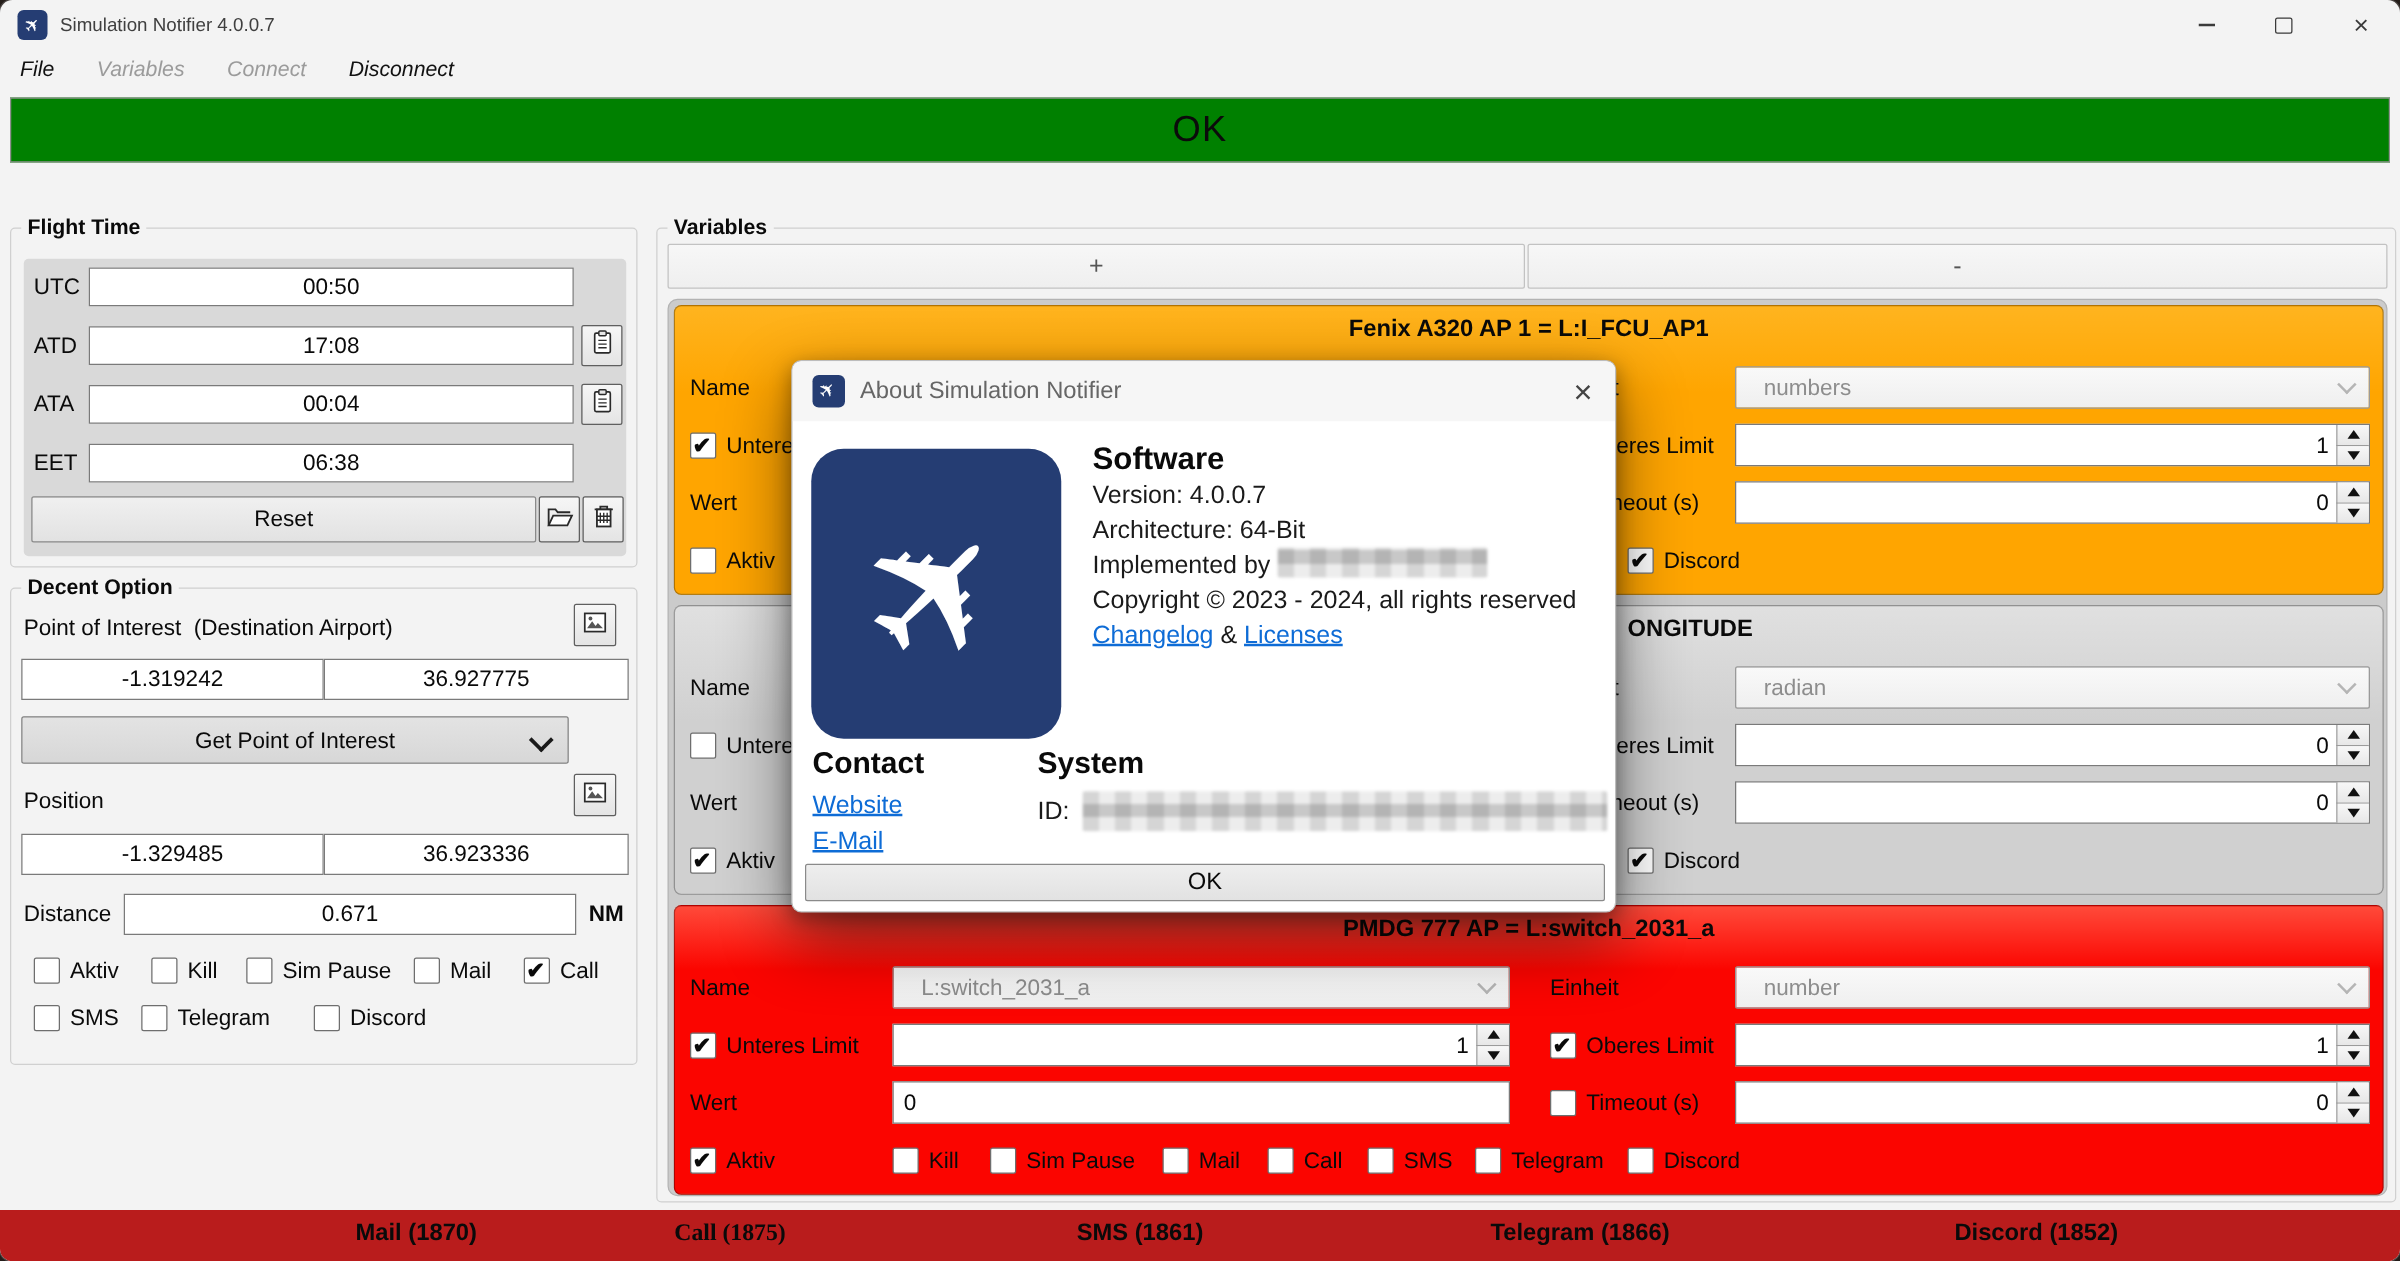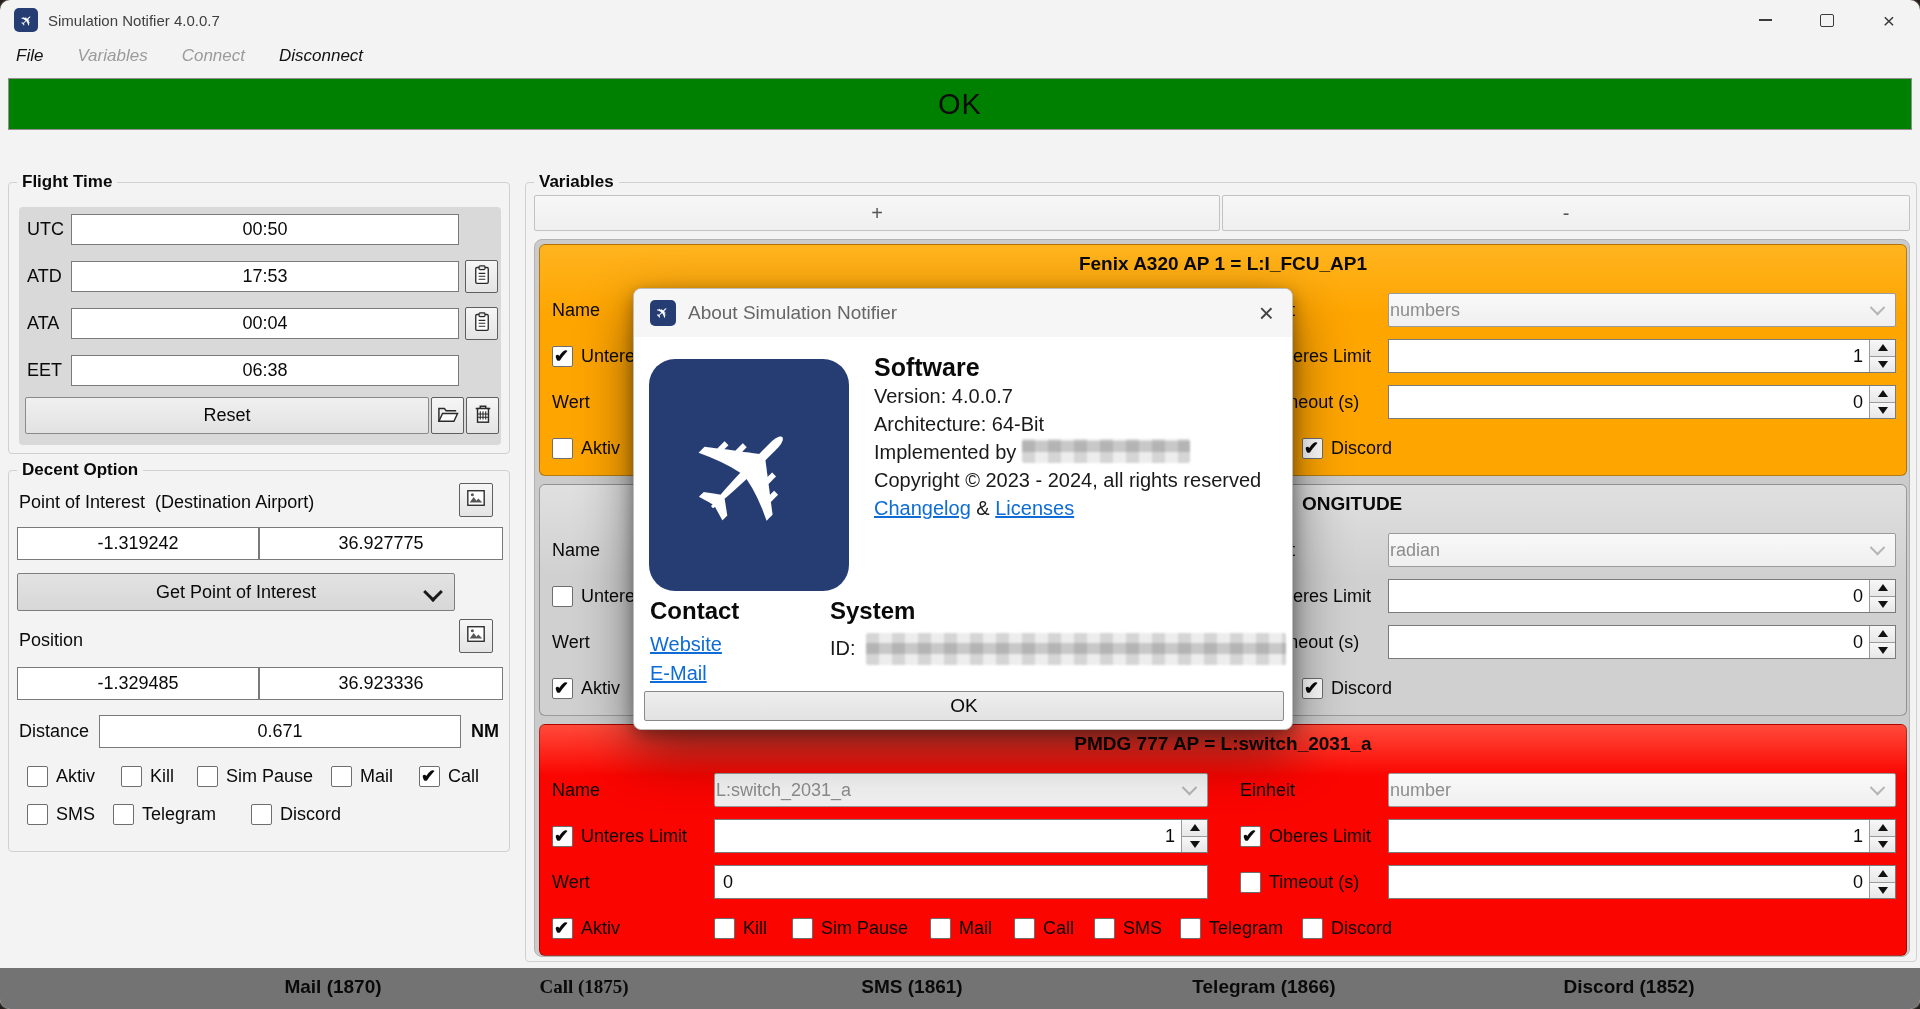--- a/index.html
+++ b/index.html
@@ -51,21 +51,21 @@
   
   .cb{position:absolute;display:flex;align-items:center;gap:8px;height:26px;}
   .cb .box{width:21px;height:21px;background:#fff;border:1px solid #6e6e6e;box-sizing:border-box;
            border-radius:2px;position:relative;flex:0 0 auto;}
   .cb.checked .box::after{content:"✔";position:absolute;left:1px;top:-2px;font-size:18px;color:#0a0a0a;font-weight:bold;}
   .cb .cb-label{font-size:18px;color:#0a0a0a;white-space:nowrap;}
 
   
   .combo{position:absolute;background:linear-gradient(#f9f9f9,#efefef);border:1px solid #9a9a9a;
          box-sizing:border-box;display:flex;align-items:center;border-radius:2px;}
-  .combo .cval{font-size:18px;color:#8d8d8d;padding-left:1px;white-space:nowrap;overflow:hidden;}
+  .combo .cval{font-size:18px;color:#8d8d8d;padding-left:22px;white-space:nowrap;overflow:hidden;}
   .chev{width:9px;height:9px;border-right:2px solid #b5b5b5;border-bottom:2px solid #b5b5b5;
         transform:rotate(45deg) translate(-2px,-2px);margin-left:auto;margin-right:12px;flex:0 0 auto;}
   .chev.dark{border-color:#1a1a1a;border-width:3px;width:11px;height:11px;}
 
   
   .spinfield{position:absolute;background:#fff;border:1px solid #7a7a7a;box-sizing:border-box;display:flex;align-items:center;}
   .spinfield .val{margin-left:auto;font-size:18px;color:#0a0a0a;padding-right:6px;}
   .spins{display:flex;flex-direction:column;flex:0 0 auto;height:100%;}
   .sp{width:26px;flex:1;background:linear-gradient(#f7f7f7,#e7e7e7);border-left:1px solid #9b9b9b;
       display:flex;align-items:center;justify-content:center;box-sizing:border-box;}
@@ -100,21 +100,21 @@
   a.lnk{color:#0E6CD6;text-decoration:underline;font-size:20px;}
   .pix{display:inline-block;vertical-align:-4px;border-radius:2px;
        background:repeating-linear-gradient(90deg,rgba(0,0,0,.10) 0 13px,rgba(0,0,0,0) 13px 26px),
                   repeating-linear-gradient(0deg,rgba(255,255,255,.55) 0 11px,rgba(0,0,0,.07) 11px 22px),#d7d7d7;
        filter:blur(1.2px);}
   .dlg-ok{position:absolute;left:10px;top:402px;width:640px;height:30px;background:linear-gradient(#eee,#e2e2e2);
           border:1px solid #8a8a8a;box-sizing:border-box;display:flex;align-items:center;justify-content:center;
           font-size:19px;color:#0a0a0a;border-radius:2px;}
 
   
-  .statusbar{position:absolute;left:0;top:968px;width:1920px;height:41px;background:#737373;}
+  .statusbar{position:absolute;left:0;top:968px;width:1920px;height:41px;background:#b91c1c;}
   .status-item{position:absolute;top:8px;transform:translateX(-50%);font-weight:bold;font-size:19px;color:#0a0a0a;white-space:nowrap;}
 
   .pre{white-space:pre;}
 </style>
 </head>
 <body>
 
 <div class="stage">
   <div class="window">
 
@@ -147,21 +147,21 @@
       <span style="color:#0b0b0b;">OK</span>
     </div>
 
     <div class="gb" style="left:8px;top:182px;width:502px;height:272px;">
       <span class="gb-title">Flight Time</span>
       <div class="panel-gray" style="left:10px;top:24px;width:482px;height:238px;">
         <div id="flight-rows">
             <div class="lbl" style="position:absolute;left:8px;top:7px;height:31px;">UTC</div>
             <div class="input" style="left:52px;top:7px;width:388px;height:31px;">00:50</div>
             <div class="lbl" style="position:absolute;left:8px;top:54px;height:31px;">ATD</div>
-            <div class="input" style="left:52px;top:54px;width:388px;height:31px;">17:53</div>
+            <div class="input" style="left:52px;top:54px;width:388px;height:31px;">17:08</div>
             <div class="iconbtn" style="left:446px;top:53px;width:33px;height:33px;">
               <span><svg width="20" height="24" viewBox="0 0 24 26">
                   <rect x="4.5" y="4" width="15" height="19" rx="1.5" fill="#fff" stroke="#2a2a2a" stroke-width="1.6"></rect>
                   <rect x="8.5" y="2" width="7" height="4.5" rx="1" fill="#e6e6e6" stroke="#2a2a2a" stroke-width="1.4"></rect>
                   <path d="M8 11 h8 M8 14.5 h8 M8 18 h8" stroke="#2a2a2a" stroke-width="1.3"></path>
                 </svg></span>
             </div>
             <div class="lbl" style="position:absolute;left:8px;top:101px;height:31px;">ATA</div>
             <div class="input" style="left:52px;top:101px;width:388px;height:31px;">00:04</div>
             <div class="iconbtn" style="left:446px;top:100px;width:33px;height:33px;">

